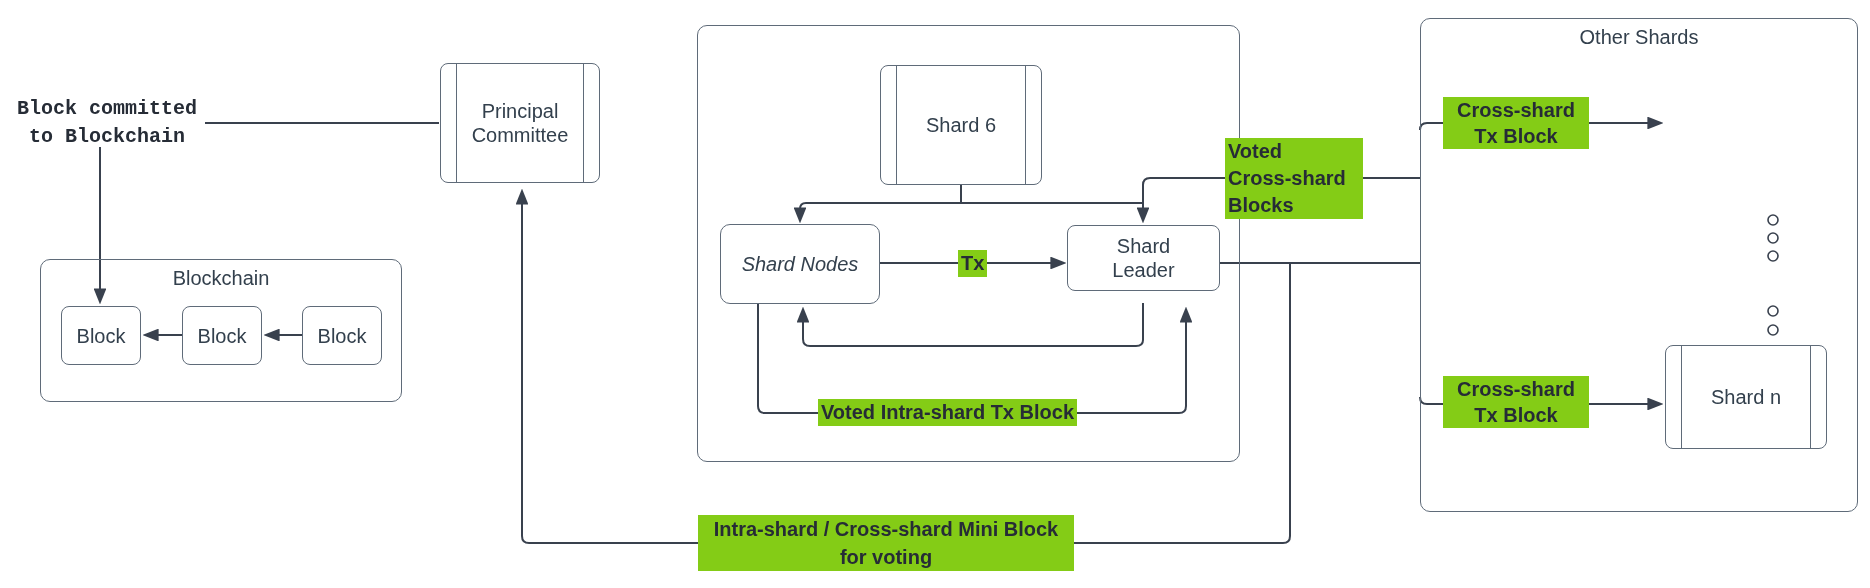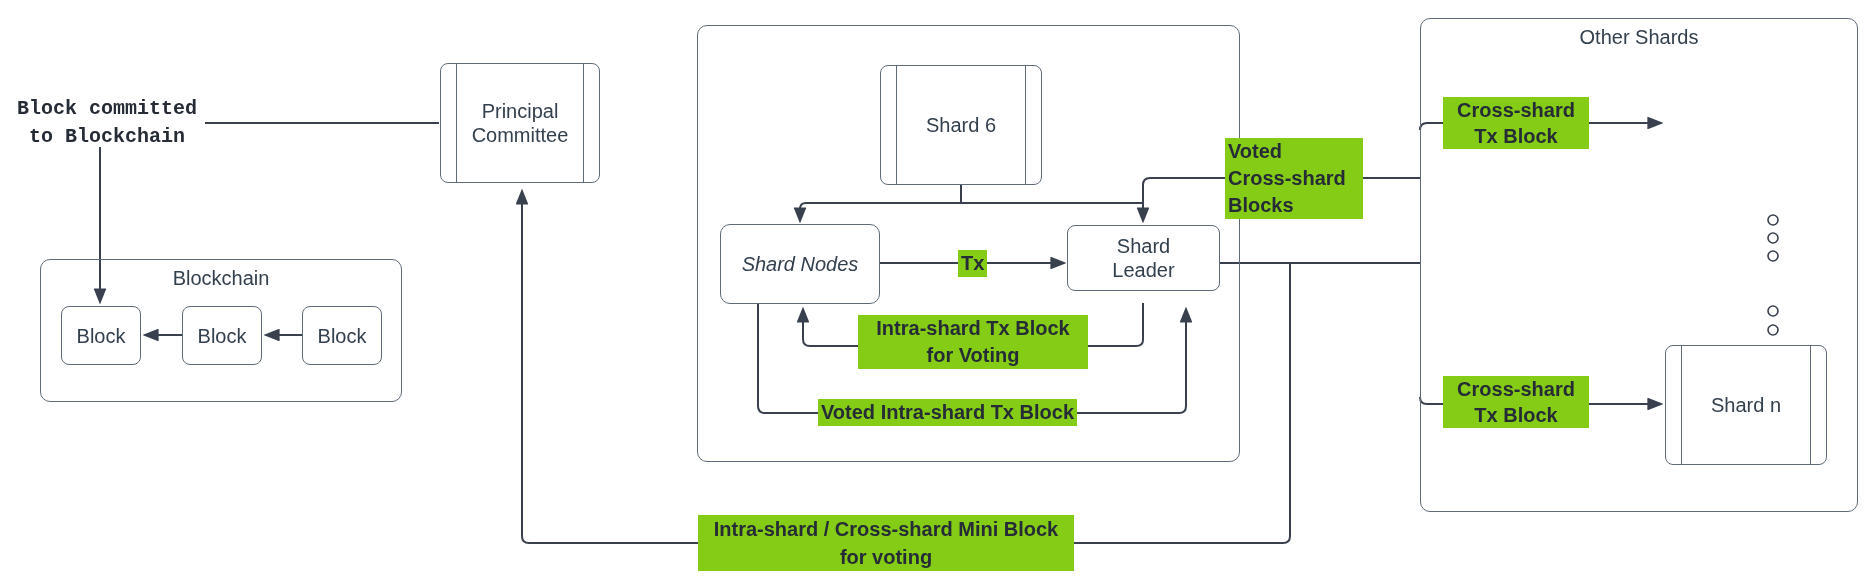--- a/index.html
+++ b/index.html
@@ -110,33 +110,31 @@
 
   <div class="node" style="left:1067px; top:225px; width:153px; height:66px; border-radius:8px;">
     <span>Shard
 Leader</span>
   </div>
 
   <div class="container-box" style="left:1420px; top:18px; width:438px; height:494px;"></div>
   <div class="container-title" style="left:1420px; top:25px; width:438px;">Other Shards</div>
 
 
-  <div class="node" style="left:1665px; top:345px; width:162px; height:120px;">
+  <div class="node" style="left:1665px; top:345px; width:162px; height:104px;">
     <span class="bar l"></span>
     <span class="bar r"></span>
     <span>Shard n</span>
   </div>
 
   <div class="lbl" style="left:4px; top:95px; width:200px; line-height:28px; background:transparent;font-family:Liberation Mono, monospace;">Block committed
 to Blockchain</div>
 
   <div class="lbl" style="left:958px; top:250px;">Tx</div>
 
-  <div class="lbl" style="left:858px; top:315px; width:224px; line-height:27px;">Intra-shard Tx Block
-for Voting</div>
 
   <div class="lbl" style="left:818px; top:399px;">Voted Intra-shard Tx Block</div>
 
   <div class="lbl left-align" style="left:1225px; top:138px; width:132px; line-height:27px;">Voted
 Cross-shard
 Blocks</div>
 
   <div class="lbl" style="left:1443px; top:97px; width:140px; line-height:26px;">Cross-shard
 Tx Block</div>
 

